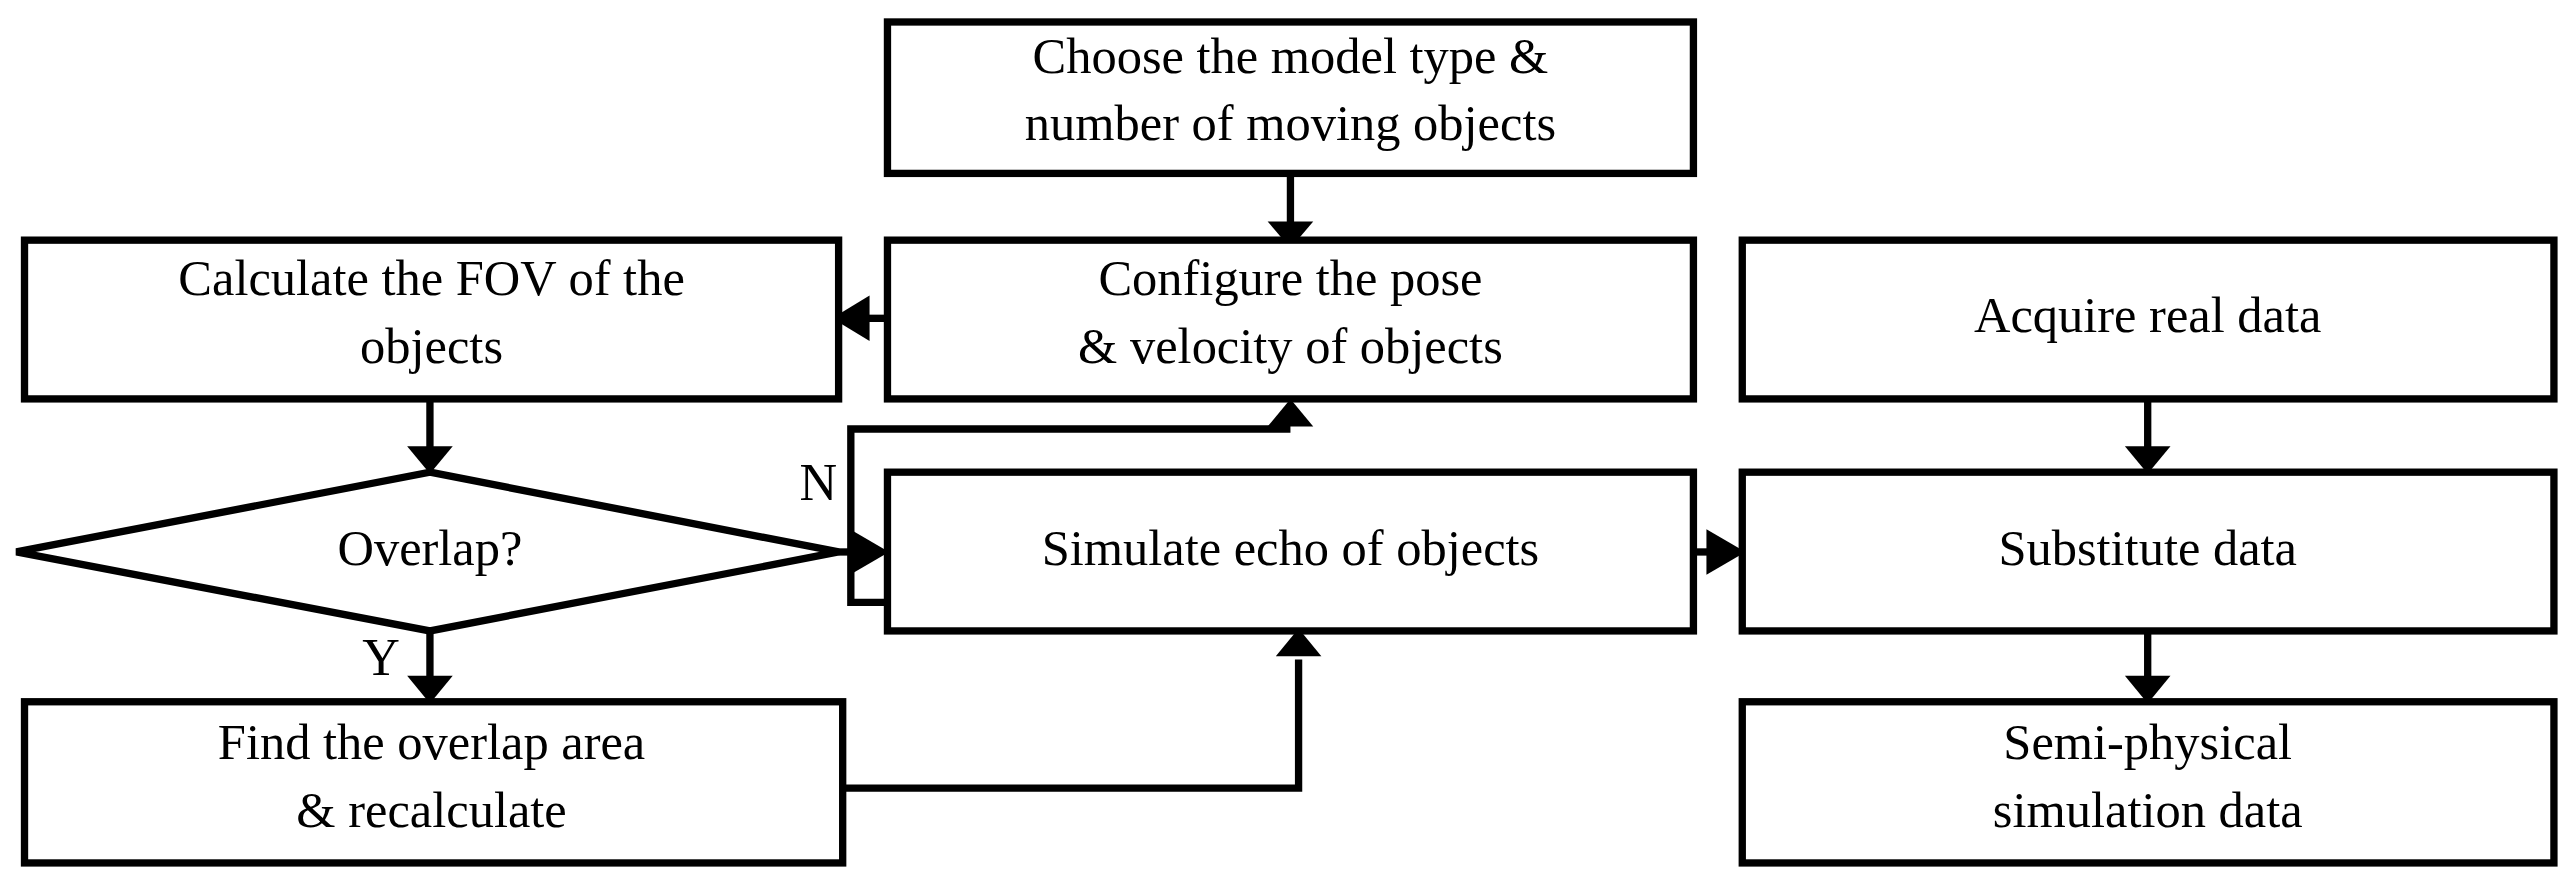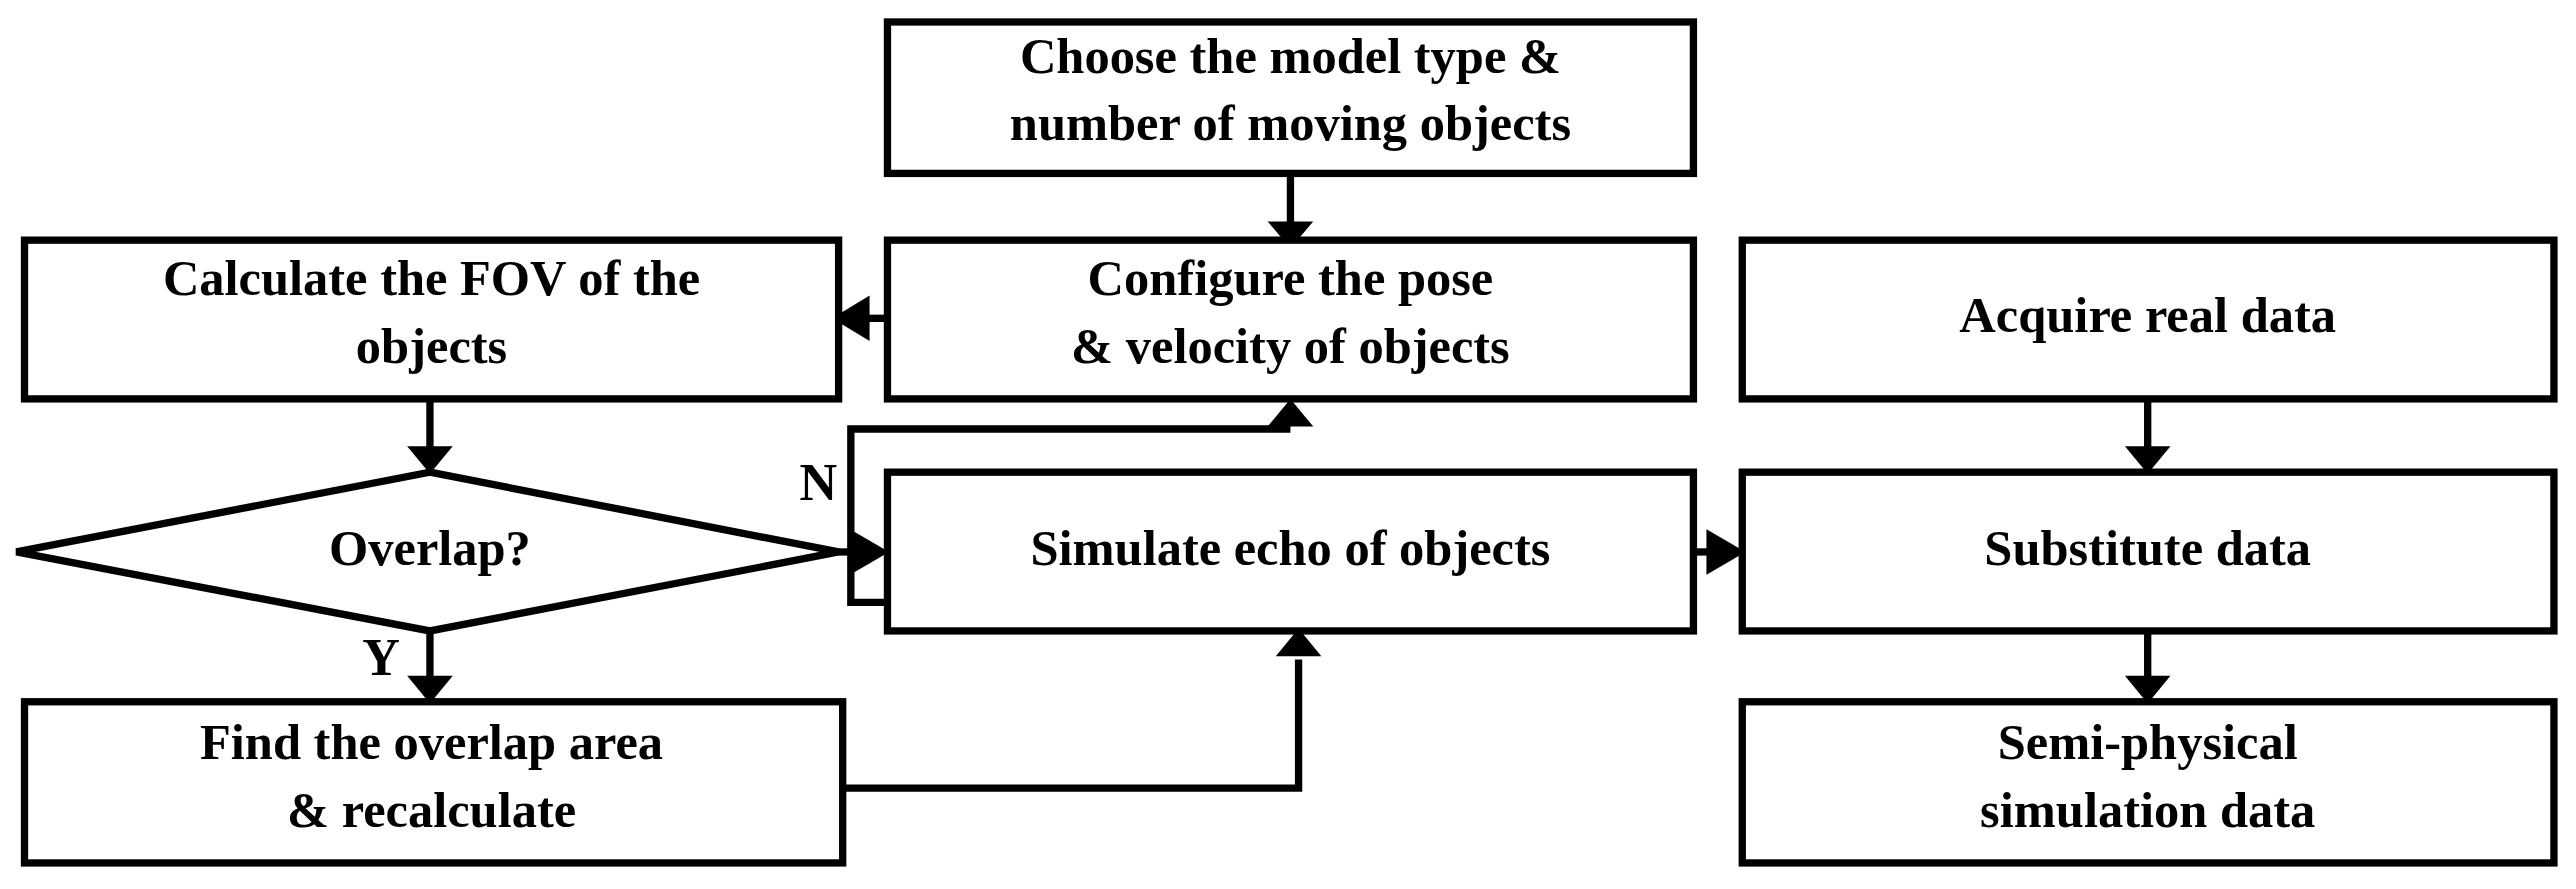--- a/index.html
+++ b/index.html
@@ -11,21 +11,20 @@
     width: 2576px;
     height: 889px;
     overflow: hidden;
     font-family: "Liberation Serif", "DejaVu Serif", serif;
   }
   #flowchart-root {
     position: relative;
     width: 2576px;
     height: 889px;
     background: #ffffff;
-    font-weight: bold;
   }
   svg#diagram {
     display: block;
     width: 2576px;
     height: 889px;
   }
   .node-box {
     fill: #ffffff;
     stroke: #000000;
     stroke-width: 9;

